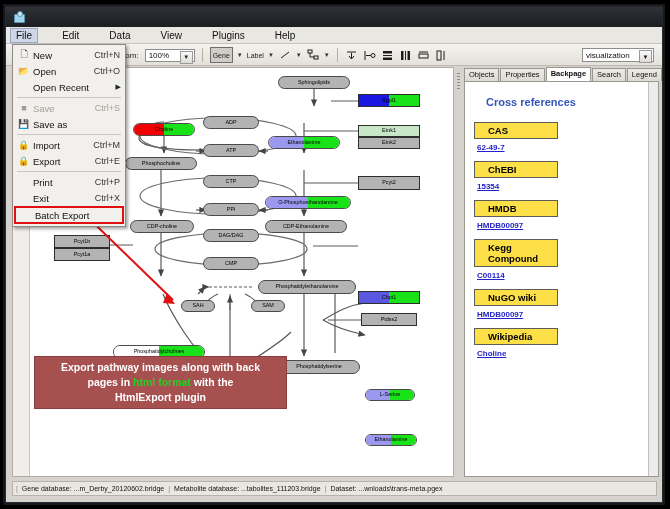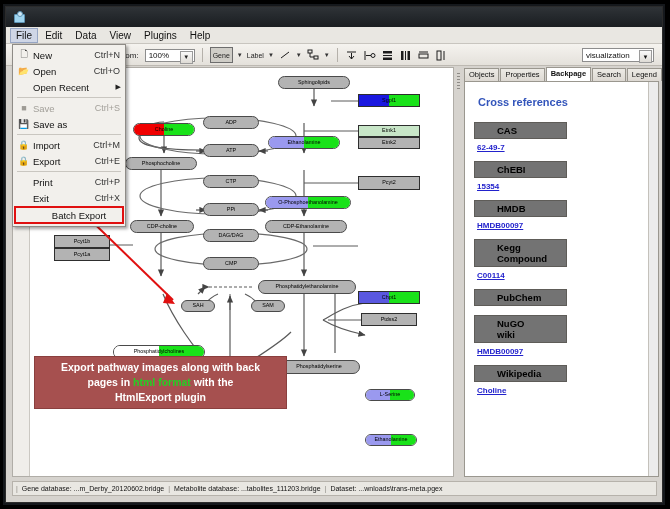--- a/index.html
+++ b/index.html
@@ -18,21 +18,21 @@
   .titlebar .ticon:before{content:"";position:absolute;left:1px;top:3px;width:9px;height:7px;
         background:#9fd4ef;border:1px solid #5d93b4;border-radius:1px;}
   .titlebar .ticon:after{content:"";position:absolute;left:4px;top:0px;width:4px;height:4px;
         background:#cfe9f7;border:1px solid #5d93b4;border-radius:50%;}
   .ttext{white-space:nowrap;overflow:hidden;text-overflow:ellipsis;}
 
   
   .menubar{position:absolute;left:0;top:20px;width:100%;height:17px;
            background:#e9e7e2;border-bottom:1px solid #c8c5bf;
            display:flex;align-items:center;padding-left:4px;box-sizing:border-box;}
-  .menubar .mi{font-size:10px;color:#111;padding:1px 6px;margin-right:1px;line-height:13px;}
+  .menubar .mi{font-size:10px;color:#111;padding:1px 6px;margin-right:18px;line-height:13px;}
   .menubar .mi.active{background:#cfd6e6;border:1px solid #97a6c4;padding:0 5px;}
 
   
   .toolbar{position:absolute;left:0;top:37px;width:100%;height:22px;
            background:linear-gradient(180deg,#f5f3ef,#e4e1db);
            border-bottom:1px solid #bdb9b2;box-sizing:border-box;}
   .tb-inner{position:absolute;left:110px;top:0;height:22px;display:flex;align-items:center;gap:4px;}
   .zoom-lab{font-size:8px;color:#222;margin-right:2px;}
   .zoom-combo{width:50px;height:13px;background:#fff;border:1px solid #8d8d8d;
         font-size:8px;color:#111;display:flex;align-items:center;padding-left:3px;
@@ -55,21 +55,21 @@
   
   .filemenu{position:absolute;left:6px;top:37px;width:112px;
         background:#f2f0ec;border:1px solid #8e8b86;z-index:40;
         box-shadow:2px 2px 3px rgba(0,0,0,.35);padding:2px 0;}
   .fm-row{display:flex;align-items:center;height:16px;font-size:9.5px;color:#111;padding-left:2px;}
   .fm-row .gi{width:18px;height:13px;display:flex;align-items:center;justify-content:center;font-size:9px;}
   .fm-row .lab{flex:1;}
   .fm-row .acc{font-size:9px;color:#333;padding-right:5px;}
   .fm-row.dim .lab,.fm-row.dim .acc{color:#a3a09a;}
   .fm-sep{height:1px;background:#c9c6c0;margin:2px 4px;}
-  .fm-row.hl{outline:2px solid #e01010;outline-offset:-1px;margin:1px 2px;text-align:center;}
+  .fm-row.hl{outline:2px solid #e01010;outline-offset:-1px;margin:1px 2px;}
   .submark{font-size:7px;color:#222;padding-right:4px;}
 
   
   .canvaswrap{position:absolute;left:6px;top:60px;width:442px;height:410px;
         background:#fff;border:1px solid #b0ada7;overflow:hidden;box-sizing:border-box;}
   .lrail{position:absolute;left:0;top:0;width:16px;height:100%;background:#f0eeea;
         border-right:1px solid #cbc8c2;}
   .lrail .pin{font-size:7px;color:#333;margin:6px 0 0 4px;}
 
   .node{position:absolute;box-sizing:border-box;font-size:5.4px;color:#000;
@@ -100,23 +100,23 @@
         background:repeating-linear-gradient(180deg,#8e8b86 0 1px,transparent 1px 3px);}
   .rpanel{position:absolute;left:458px;top:60px;width:195px;height:410px;
         background:#d6d3ce;box-sizing:border-box;}
   .tabstrip{position:absolute;left:0;top:0;width:100%;height:14px;display:flex;align-items:flex-end;}
   .tab{font-size:7.5px;color:#111;padding:1px 4px 1px 4px;border:1px solid #9a978f;
         border-bottom:none;background:linear-gradient(180deg,#eceae5,#ddd9d3);margin-right:1px;
         line-height:10px;}
   .tab.sel{background:#fff;font-weight:bold;padding-bottom:2px;}
   .bp{position:absolute;left:0;top:14px;width:195px;height:396px;background:#fff;
         border:1px solid #9a978f;box-sizing:border-box;overflow:hidden;padding:10px 9px;}
-  .bp h3{margin:4px 0 14px 4px;font-size:11px;color:#3355bb;font-weight:bold;}
-  .bp .hdr{background:#737373;border:1px solid #5e5c58;font-size:9.5px;font-weight:bold;
-        color:#000;padding:2px 22px;width:93px;box-sizing:border-box;margin-top:9px;}
+  .bp h3{margin:4px 0 14px 12px;font-size:11px;color:#3355bb;font-weight:bold;}
+  .bp .hdr{background:#fde047;border:1px solid #5e5c58;font-size:9.5px;font-weight:bold;
+        color:#000;padding:2px 13px;width:84px;box-sizing:border-box;margin-top:9px;}
   .bp .val{font-size:8px;font-weight:bold;margin:4px 0 0 3px;color:#000;}
   .bp .val a{color:#2222cc;}
   .bp .expr{font-size:10px;font-weight:bold;color:#000;margin-top:14px;}
   .vscroll{position:absolute;right:1px;top:15px;width:9px;height:394px;background:#ececec;
         border-left:1px solid #c4c1bb;}
 
   
   .status{position:absolute;left:6px;top:474px;width:645px;height:15px;
         background:#e9e7e2;border:1px solid #b6b2ab;box-sizing:border-box;
         display:flex;align-items:center;font-size:7px;color:#111;padding-left:3px;gap:4px;}
@@ -385,21 +385,20 @@
 
         <div class="hdr">ChEBI</div>
         <div class="val"><a href="#">15354</a></div>
 
         <div class="hdr">HMDB</div>
         <div class="val"><a href="#">HMDB00097</a></div>
 
         <div class="hdr">Kegg Compound</div>
         <div class="val"><a href="#">C00114</a></div>
 
-        <div class="hdr">PubChem</div>
 
         <div class="hdr">NuGO wiki</div>
         <div class="val"><a href="#">HMDB00097</a></div>
 
         <div class="hdr">Wikipedia</div>
         <div class="val"><a href="#">Choline</a></div>
 
       </div>
       <div class="vscroll"></div>
     </div>

